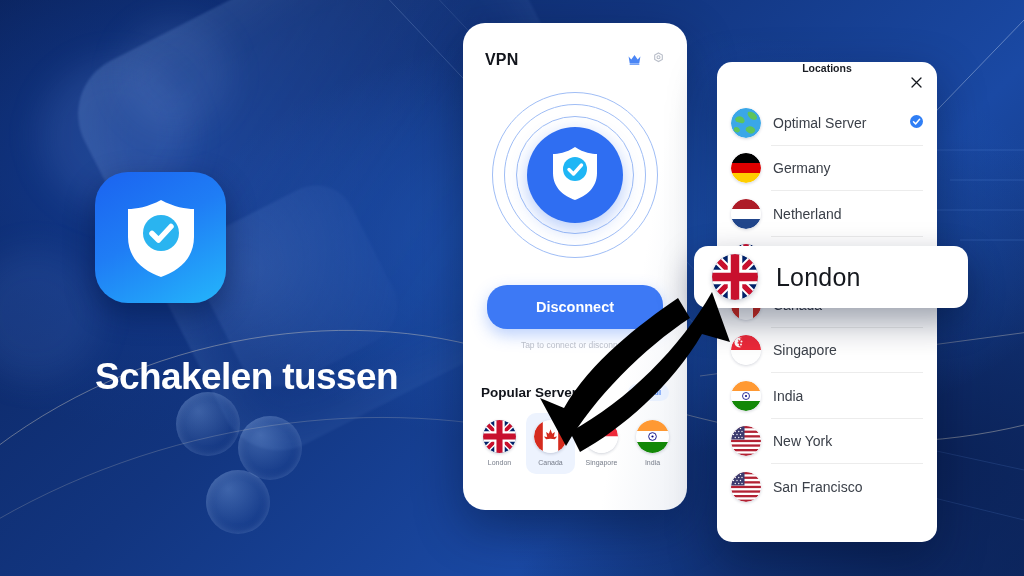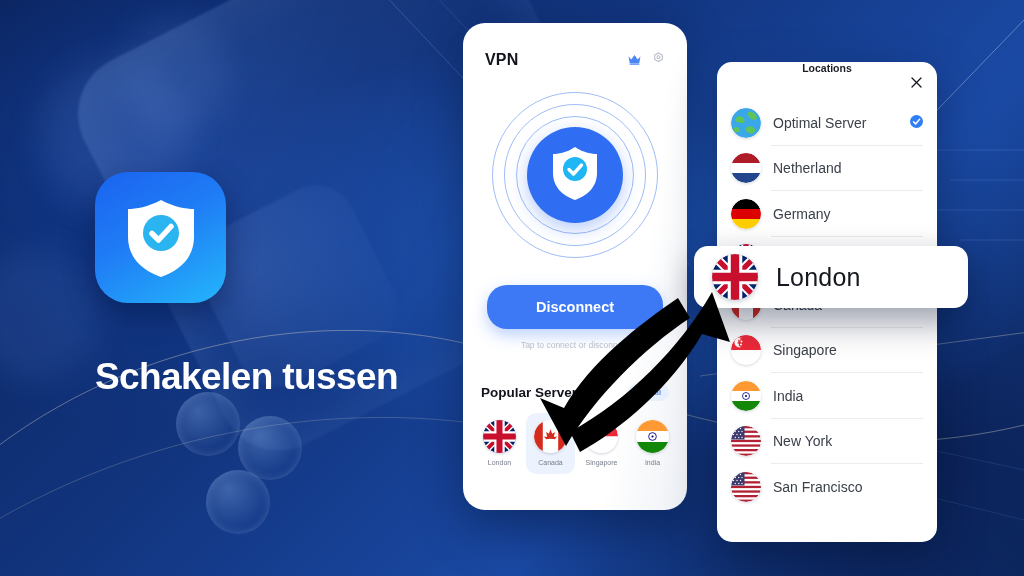--- a/index.html
+++ b/index.html
@@ -338,48 +338,48 @@
         <circle cx="6.5" cy="6.5" r="6.5" fill="#2f7ef5"></circle>
         <path d="M3.5 6.8 L 5.6 8.9 L 9.6 4.3" fill="none" stroke="#fff" stroke-width="1.5" stroke-linecap="round" stroke-linejoin="round"></path>
       </svg>
     </span>
     <span class="sep"></span>
   </div>
 
   <div class="loc-item">
     <span class="lflag">
       <svg viewBox="0 0 60 60" width="30" height="30">
+        <clipPath id="de1">
+            <circle cx="30" cy="30" r="30"></circle>
+          </clipPath>
+        <g clip-path="url(#de1)">
+          <rect width="60" height="20" fill="#000"></rect>
+          <rect y="20" width="60" height="20" fill="#DD0000"></rect>
+          <rect y="40" width="60" height="20" fill="#FFCE00"></rect>
+        </g>
+      </svg>
+    </span>
+    <span class="lname">Germany</span>
+    <span class="sep"></span>
+  </div>
+
+  <div class="loc-item">
+    <span class="lflag">
+      <svg viewBox="0 0 60 60" width="30" height="30">
         <clipPath id="nl1">
             <circle cx="30" cy="30" r="30"></circle>
           </clipPath>
         <g clip-path="url(#nl1)">
           <rect width="60" height="20" fill="#AE1C28"></rect>
           <rect y="20" width="60" height="20" fill="#fff"></rect>
           <rect y="40" width="60" height="20" fill="#21468B"></rect>
         </g>
       </svg>
     </span>
     <span class="lname">Netherland</span>
-    <span class="sep"></span>
-  </div>
-
-  <div class="loc-item">
-    <span class="lflag">
-      <svg viewBox="0 0 60 60" width="30" height="30">
-        <clipPath id="de1">
-            <circle cx="30" cy="30" r="30"></circle>
-          </clipPath>
-        <g clip-path="url(#de1)">
-          <rect width="60" height="20" fill="#000"></rect>
-          <rect y="20" width="60" height="20" fill="#DD0000"></rect>
-          <rect y="40" width="60" height="20" fill="#FFCE00"></rect>
-        </g>
-      </svg>
-    </span>
-    <span class="lname">Germany</span>
     <span class="sep"></span>
   </div>
 
   <div class="loc-item">
     <span class="lflag">
       <svg viewBox="0 0 60 60" width="30" height="30">
         <clipPath id="gb2">
             <circle cx="30" cy="30" r="30"></circle>
           </clipPath>
         <g clip-path="url(#gb2)">

